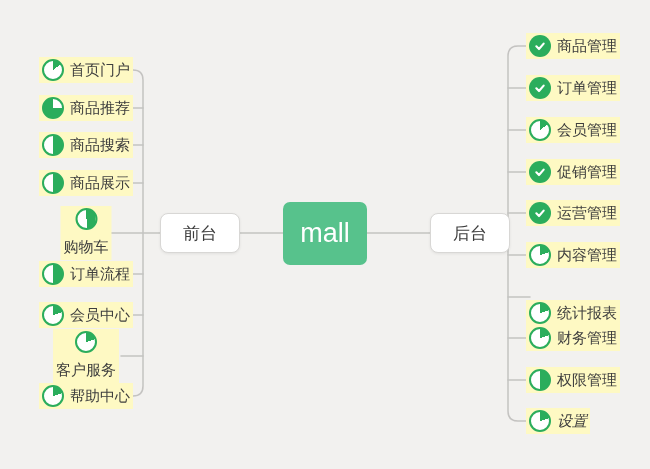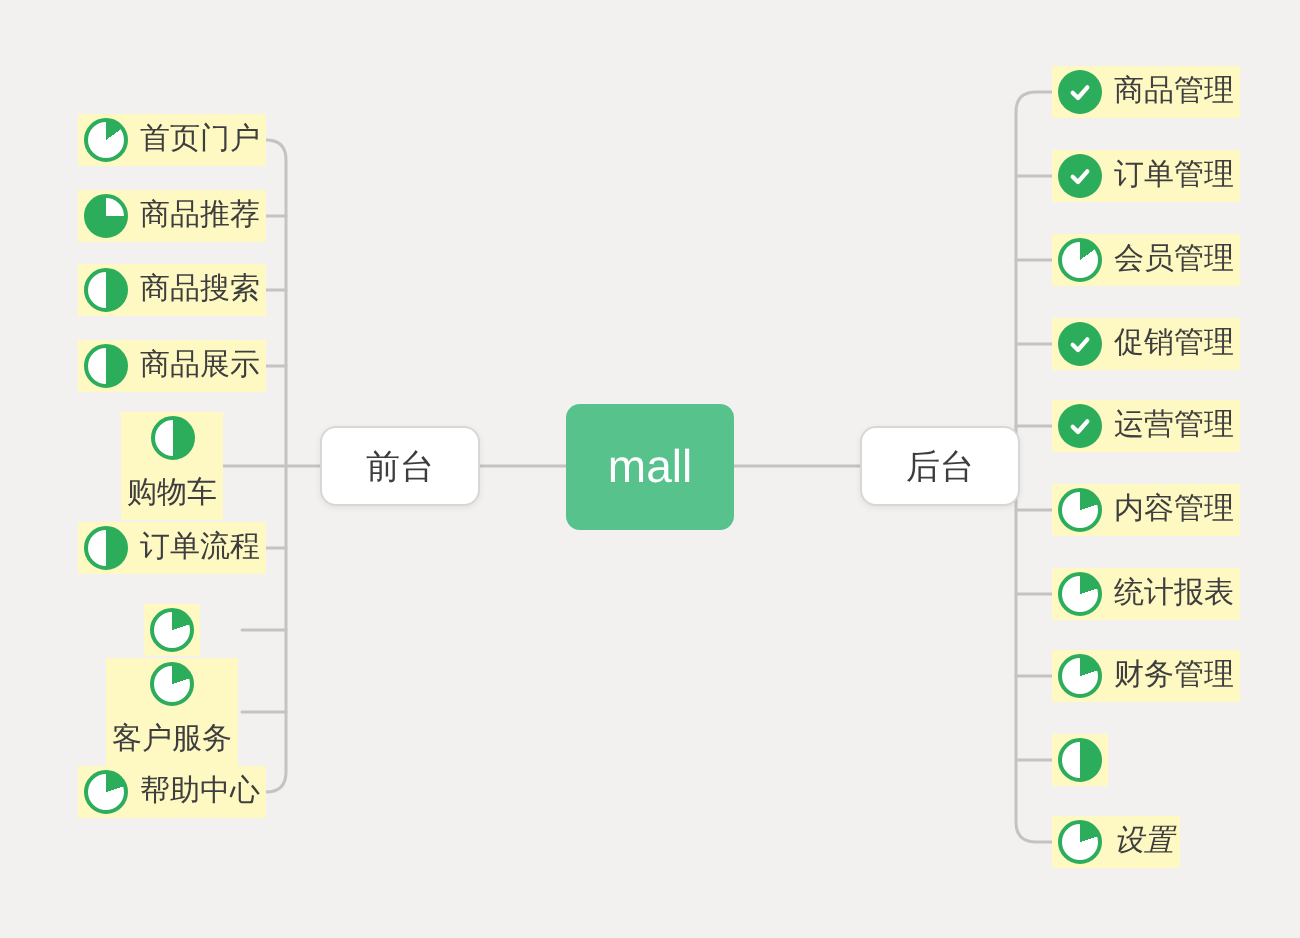--- a/index.html
+++ b/index.html
@@ -21,21 +21,21 @@
     position:absolute;
     display:flex;align-items:center;justify-content:center;
     box-sizing:border-box;
     z-index:2;
     cursor:default;
   }
   .root-node{
     left:283px;top:202px;width:84px;height:63px;
     border-radius:7px;
     color:#ffffff;
-    font-size:23px;
+    font-size:27px;
   }
   .branch-node{
     width:80px;height:40px;
     background:#ffffff;
     border:1px solid #d8d7d5;
     border-radius:8px;
     box-shadow:0 1px 3px rgba(0,0,0,0.07);
     color:#3d3d3d;
     font-size:17px;
   }
@@ -128,20 +128,21 @@
       <div class="item-row left" style="top: 233px; left: 86px; flex-direction: column;">
         <span class="pie-icon" style="background: conic-gradient(rgb(43, 173, 92) 0deg, rgb(43, 173, 92) 50%, rgb(255, 255, 255) 0deg, rgb(255, 255, 255) 100%);"></span>
         <span class="item-label">购物车</span>
       </div>
       <div class="item-row left" style="top: 274px; left: 86px;">
         <span class="pie-icon" style="background: conic-gradient(rgb(43, 173, 92) 0deg, rgb(43, 173, 92) 50%, rgb(255, 255, 255) 0deg, rgb(255, 255, 255) 100%);"></span>
         <span class="item-label">订单流程</span>
       </div>
       <div class="item-row left" style="top: 315px; left: 86px;">
         <span class="pie-icon" style="background: conic-gradient(rgb(43, 173, 92) 0deg, rgb(43, 173, 92) 20%, rgb(255, 255, 255) 0deg, rgb(255, 255, 255) 100%);"></span>
+        <span class="item-label">会员中心</span>
       </div>
       <div class="item-row left" style="top: 356px; left: 86px; flex-direction: column;">
         <span class="pie-icon" style="background: conic-gradient(rgb(43, 173, 92) 0deg, rgb(43, 173, 92) 20%, rgb(255, 255, 255) 0deg, rgb(255, 255, 255) 100%);"></span>
         <span class="item-label">客户服务</span>
       </div>
       <div class="item-row left" style="top: 396px; left: 86px;">
         <span class="pie-icon" style="background: conic-gradient(rgb(43, 173, 92) 0deg, rgb(43, 173, 92) 20%, rgb(255, 255, 255) 0deg, rgb(255, 255, 255) 100%);"></span>
         <span class="item-label">帮助中心</span>
       </div>
     </div>
@@ -179,30 +180,31 @@
           <svg width="16" height="16" viewBox="0 0 24 24">
             <path d="M6.5 12.5 L10.5 16.5 L17.5 8.5" stroke="#fff" stroke-width="3.2" fill="none" stroke-linecap="round" stroke-linejoin="round"></path>
           </svg>
         </span>
         <span class="item-label">运营管理</span>
       </div>
       <div class="item-row right" style="top: 255px; left: 526px;">
         <span class="pie-icon" style="background: conic-gradient(rgb(43, 173, 92) 0deg, rgb(43, 173, 92) 20%, rgb(255, 255, 255) 0deg, rgb(255, 255, 255) 100%);"></span>
         <span class="item-label">内容管理</span>
       </div>
-      <div class="item-row right" style="top: 297px; left: 526px;">
+      <div class="item-row right" style="top: 313px; left: 526px;">
         <span class="pie-icon" style="background: conic-gradient(rgb(43, 173, 92) 0deg, rgb(43, 173, 92) 20%, rgb(255, 255, 255) 0deg, rgb(255, 255, 255) 100%);"></span>
         <span class="item-label">统计报表</span>
       </div>
       <div class="item-row right" style="top: 338px; left: 526px;">
         <span class="pie-icon" style="background: conic-gradient(rgb(43, 173, 92) 0deg, rgb(43, 173, 92) 20%, rgb(255, 255, 255) 0deg, rgb(255, 255, 255) 100%);"></span>
         <span class="item-label">财务管理</span>
       </div>
       <div class="item-row right" style="top: 380px; left: 526px;">
         <span class="pie-icon" style="background: conic-gradient(rgb(43, 173, 92) 0deg, rgb(43, 173, 92) 50%, rgb(255, 255, 255) 0deg, rgb(255, 255, 255) 100%);"></span>
+        <span class="item-label">权限管理</span>
       </div>
       <div class="item-row right" style="top: 421px; left: 526px; font-style: italic;">
         <span class="pie-icon" style="background: conic-gradient(rgb(43, 173, 92) 0deg, rgb(43, 173, 92) 20%, rgb(255, 255, 255) 0deg, rgb(255, 255, 255) 100%);"></span>
         <span class="item-label">设置</span>
       </div>
     </div>
 
 </div>
 
 </body></html>

